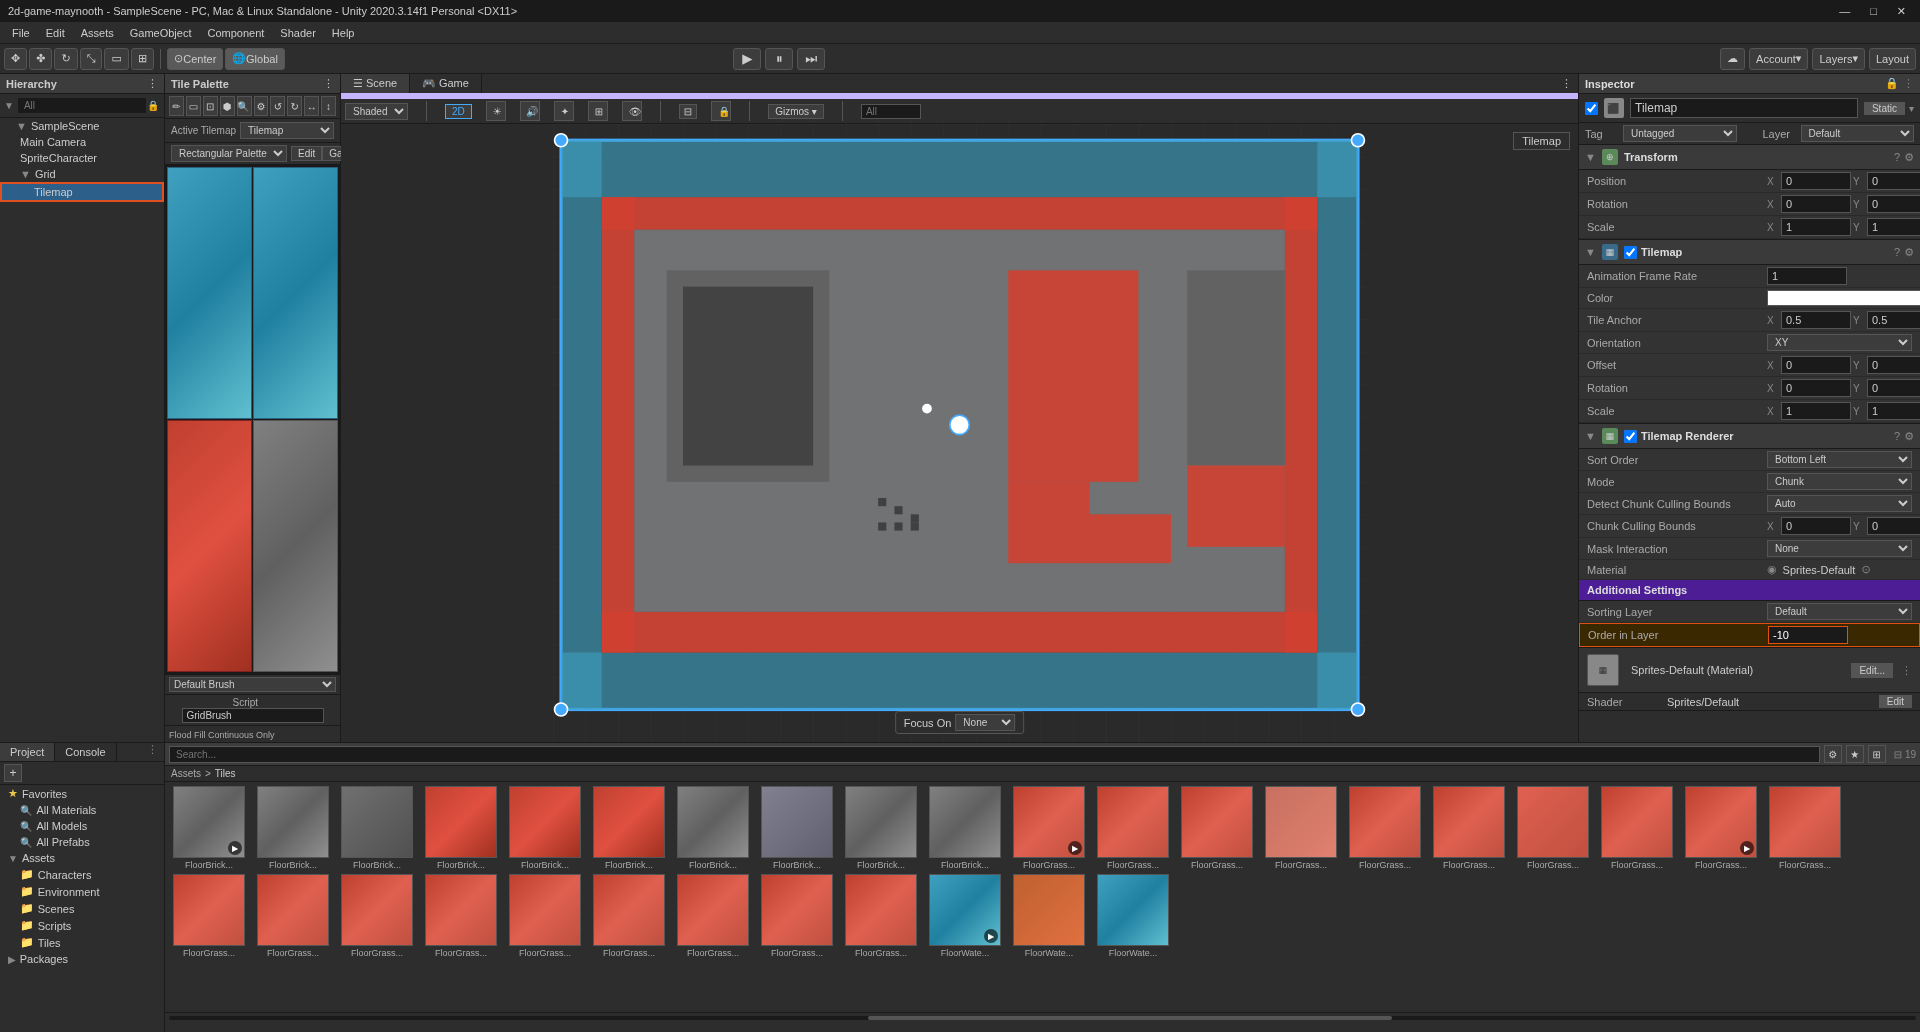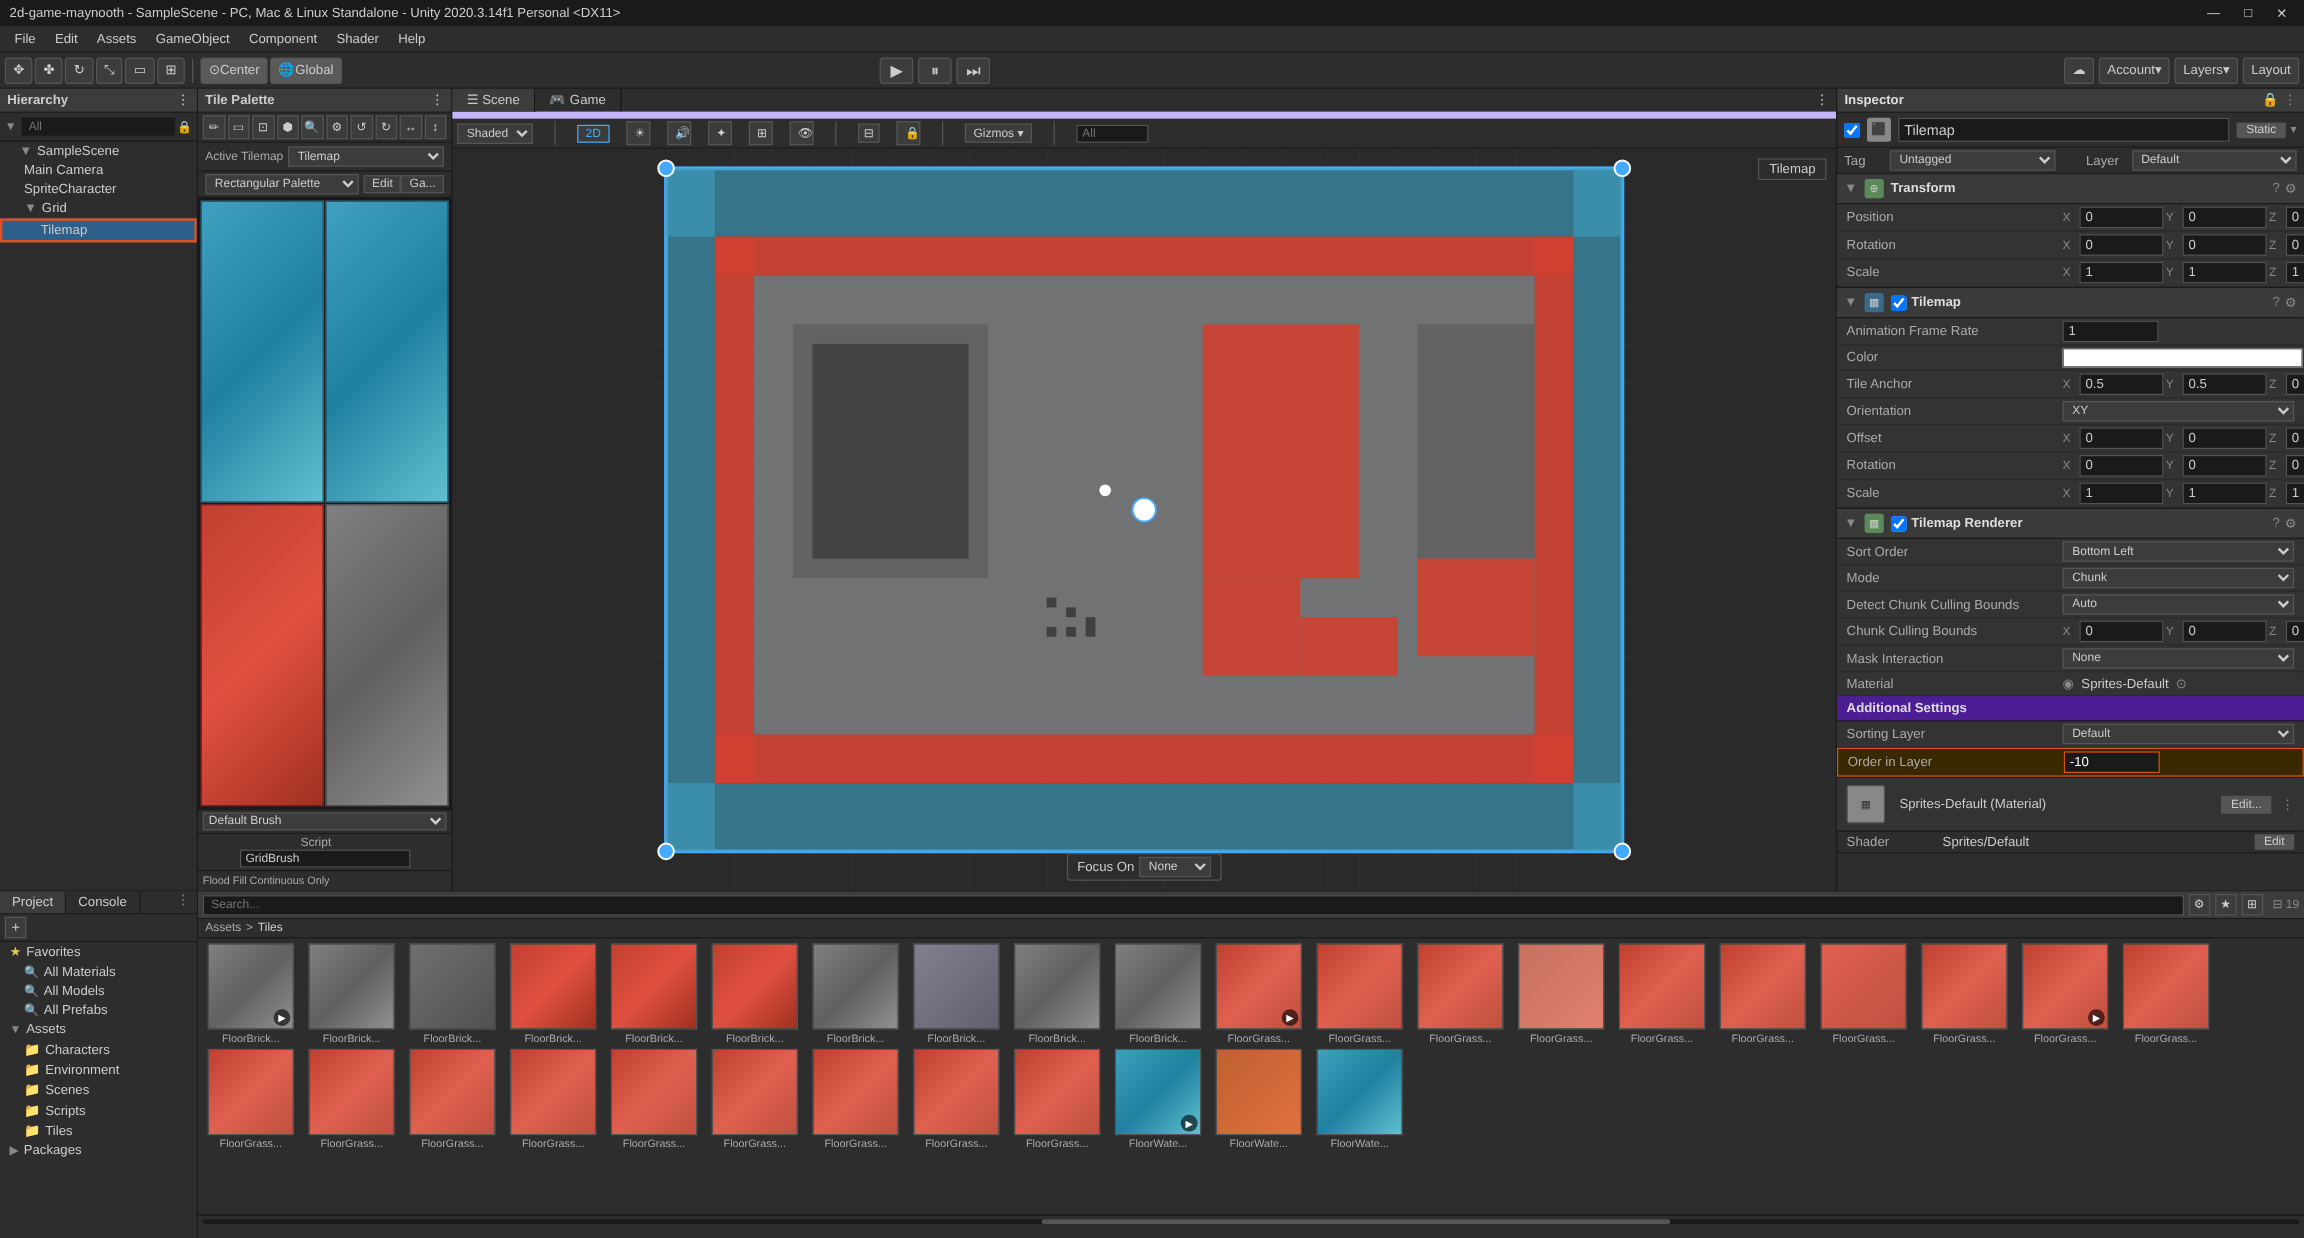--- a/index.html
+++ b/index.html
@@ -33,21 +33,21 @@
     .panel-header { background: #3c3c3c; padding: 3px 6px; font-size: 11px; color: #ccc; border-bottom: 1px solid #1a1a1a; display: flex; align-items: center; justify-content: space-between; }
     .panel-header-title { font-weight: bold; }
     .hierarchy-search { background: #1a1a1a; border: none; color: #ccc; padding: 2px 6px; font-size: 10px; width: 100%; margin: 2px 0; }
     .hierarchy-item { padding: 2px 4px 2px 16px; cursor: pointer; color: #ccc; font-size: 11px; display: flex; align-items: center; }
     .hierarchy-item.selected { background: #2c5f8a; }
     .hierarchy-item .arrow { margin-right: 4px; color: #888; }
     .h-indent1 { padding-left: 20px; }
     .h-indent2 { padding-left: 32px; }
 
     
-    #tile-palette { width: 212px; background: #2d2d2d; border-right: 1px solid #1a1a1a; display: flex; flex-direction: column; }
+    #tile-palette { width: 176px; background: #2d2d2d; border-right: 1px solid #1a1a1a; display: flex; flex-direction: column; }
     .tile-palette-toolbar { display: flex; align-items: center; padding: 2px 4px; gap: 2px; border-bottom: 1px solid #1a1a1a; }
     .tile-palette-toolbar button { background: #3c3c3c; border: 1px solid #555; color: #ccc; width: 20px; height: 20px; font-size: 10px; cursor: pointer; display: flex; align-items: center; justify-content: center; }
     .active-tilemap-row { display: flex; align-items: center; padding: 3px 6px; background: #2d2d2d; border-bottom: 1px solid #1a1a1a; font-size: 10px; }
     .active-tilemap-row select { background: #3c3c3c; border: 1px solid #555; color: #ccc; font-size: 10px; padding: 1px 3px; flex: 1; }
     .palette-type-row { display: flex; align-items: center; padding: 2px 6px; border-bottom: 1px solid #1a1a1a; }
     .palette-type-row select { background: #3c3c3c; border: 1px solid #555; color: #ccc; font-size: 10px; padding: 1px 3px; flex: 1; }
     #tile-grid { flex: 1; overflow: hidden; background: #1a1a1a; position: relative; }
 
     
     #scene-game { flex: 1; background: #1a1a1a; display: flex; flex-direction: column; }
@@ -55,21 +55,21 @@
     .scene-tab { padding: 3px 12px; cursor: pointer; color: #ccc; font-size: 11px; border-right: 1px solid #1a1a1a; }
     .scene-tab.active { background: #3c3c3c; }
     .scene-toolbar { display: flex; align-items: center; padding: 2px 4px; gap: 14px; background: #2d2d2d; border-bottom: 1px solid #1a1a1a; }
     .scene-toolbar select { background: #3c3c3c; border: 1px solid #555; color: #ccc; font-size: 10px; padding: 1px 3px; }
     .scene-toolbar button { background: #3c3c3c; border: 1px solid #555; color: #ccc; padding: 1px 6px; font-size: 10px; cursor: pointer; }
     .scene-canvas { flex: 1; background: #1a1a1a; position: relative; overflow: hidden; }
     .focus-bar { position: absolute; bottom: 8px; left: 50%; transform: translateX(-50%); display: flex; align-items: center; gap: 4px; background: #2d2d2d; border: 1px solid #555; border-radius: 3px; padding: 2px 8px; }
     .focus-bar select { background: #3c3c3c; border: 1px solid #555; color: #ccc; font-size: 10px; padding: 1px 3px; }
 
     
-    #inspector { width: 390px; background: #2d2d2d; border-left: 1px solid #1a1a1a; display: flex; flex-direction: column; overflow-y: auto; }
+    #inspector { width: 342px; background: #2d2d2d; border-left: 1px solid #1a1a1a; display: flex; flex-direction: column; overflow-y: auto; }
     .inspector-header { background: #3c3c3c; padding: 3px 6px; display: flex; align-items: center; justify-content: space-between; border-bottom: 1px solid #1a1a1a; }
     .static-btn { background: #555; border: none; color: #ccc; padding: 1px 8px; font-size: 10px; cursor: pointer; }
     .component-section { background: #333; border-bottom: 1px solid #1a1a1a; }
     .component-section-header { display: flex; align-items: center; padding: 4px 6px; background: #3a3a3a; border-bottom: 1px solid #1a1a1a; cursor: pointer; }
     .component-section-header .toggle { margin-right: 6px; color: #888; }
     .component-section-header .comp-icon { width: 16px; height: 16px; background: #888; margin-right: 6px; border-radius: 2px; display: flex; align-items: center; justify-content: center; font-size: 9px; }
     .component-section-header .comp-name { font-size: 11px; color: #ddd; font-weight: bold; flex: 1; }
     .prop-row { display: flex; align-items: center; padding: 2px 8px; border-bottom: 1px solid #2a2a2a; min-height: 20px; }
     .prop-label { width: 180px; color: #aaa; font-size: 11px; flex-shrink: 0; }
     .prop-value { flex: 1; display: flex; align-items: center; gap: 2px; }

